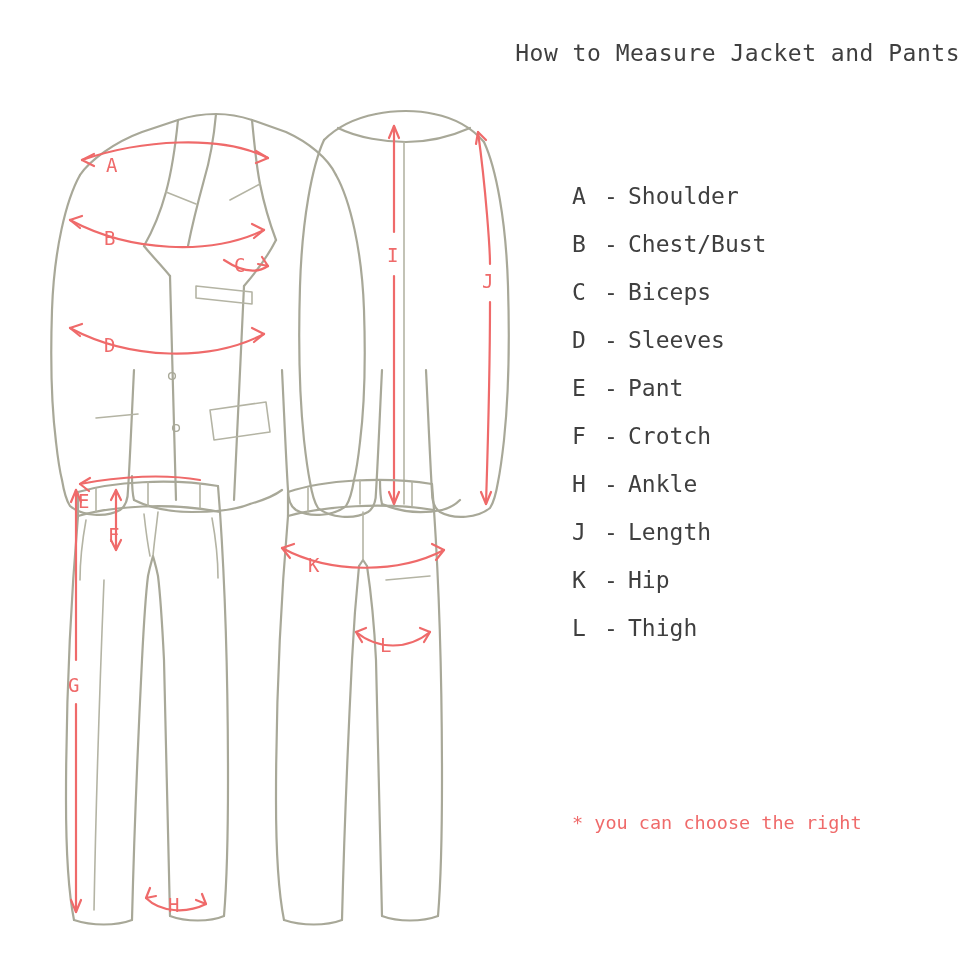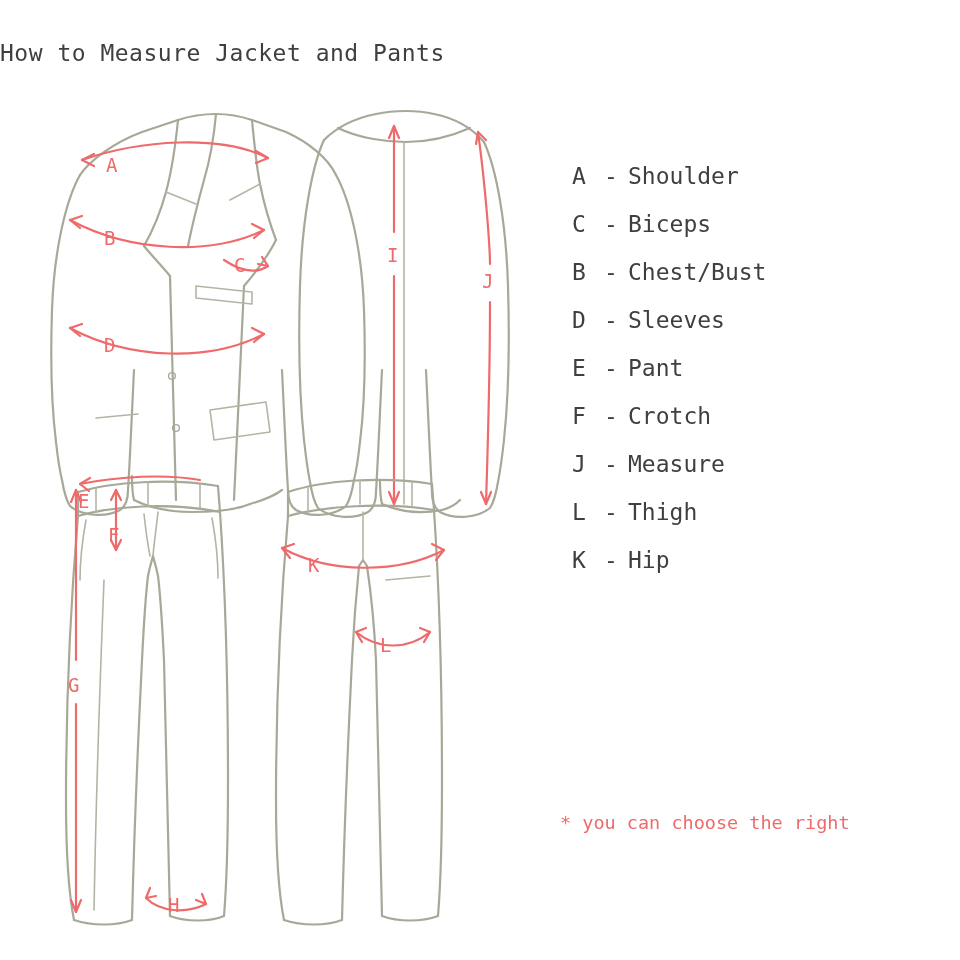--- a/index.html
+++ b/index.html
@@ -18,56 +18,56 @@
   #page {
     position: relative;
     width: 960px;
     height: 960px;
   }
   #title {
     position: absolute;
     top: 40px;
     left: 0;
     width: 960px;
-    text-align: left;
+    text-align: right;
     font-size: 23px;
     letter-spacing: 0.5px;
     color: #3f3f3f;
   }
   #diagram {
     position: absolute;
     top: 80px;
     left: 20px;
     width: 530px;
     height: 860px;
   }
   #legend {
     position: absolute;
     left: 572px;
-    top: 152px;
+    top: 172px;
     width: 380px;
   }
   .legend-row {
     font-size: 23px;
     line-height: 48px;
     color: #3f3f3f;
     white-space: nowrap;
   }
   .legend-key {
     display: inline-block;
     width: 22px;
   }
   .legend-dash {
     display: inline-block;
     width: 34px;
     text-align: center;
   }
   #note {
     position: absolute;
-    left: 560px;
+    left: 572px;
     top: 802px;
     width: 380px;
     color: #ef6a6a;
     font-size: 18.5px;
     line-height: 41px;
   }
   svg { display: block; }
   .garment {
     fill: none;
     stroke: #a8a898;
@@ -307,42 +307,45 @@
       </g>
 
     </svg>
   </div>
 
   <div id="legend">
     <div class="legend-row">
       <span class="legend-key">A</span><span class="legend-dash">-</span><span>Shoulder</span>
     </div>
     <div class="legend-row">
+      <span class="legend-key">B</span><span class="legend-dash">-</span><span>Chest/Bust</span>
+    </div>
+    <div class="legend-row">
       <span class="legend-key">C</span><span class="legend-dash">-</span><span>Biceps</span>
     </div>
     <div class="legend-row">
-      <span class="legend-key">B</span><span class="legend-dash">-</span><span>Chest/Bust</span>
-    </div>
-    <div class="legend-row">
       <span class="legend-key">D</span><span class="legend-dash">-</span><span>Sleeves</span>
     </div>
     <div class="legend-row">
       <span class="legend-key">E</span><span class="legend-dash">-</span><span>Pant</span>
     </div>
     <div class="legend-row">
       <span class="legend-key">F</span><span class="legend-dash">-</span><span>Crotch</span>
     </div>
     <div class="legend-row">
-      <span class="legend-key">J</span><span class="legend-dash">-</span><span>Measure</span>
+      <span class="legend-key">H</span><span class="legend-dash">-</span><span>Ankle</span>
+    </div>
+    <div class="legend-row">
+      <span class="legend-key">J</span><span class="legend-dash">-</span><span>Length</span>
+    </div>
+    <div class="legend-row">
+      <span class="legend-key">K</span><span class="legend-dash">-</span><span>Hip</span>
     </div>
     <div class="legend-row">
       <span class="legend-key">L</span><span class="legend-dash">-</span><span>Thigh</span>
-    </div>
-    <div class="legend-row">
-      <span class="legend-key">K</span><span class="legend-dash">-</span><span>Hip</span>
     </div>
   </div>
 
   <div id="note">
     <div>* you can choose the right</div>
   </div>
 
 </div>
 
 </body></html>

